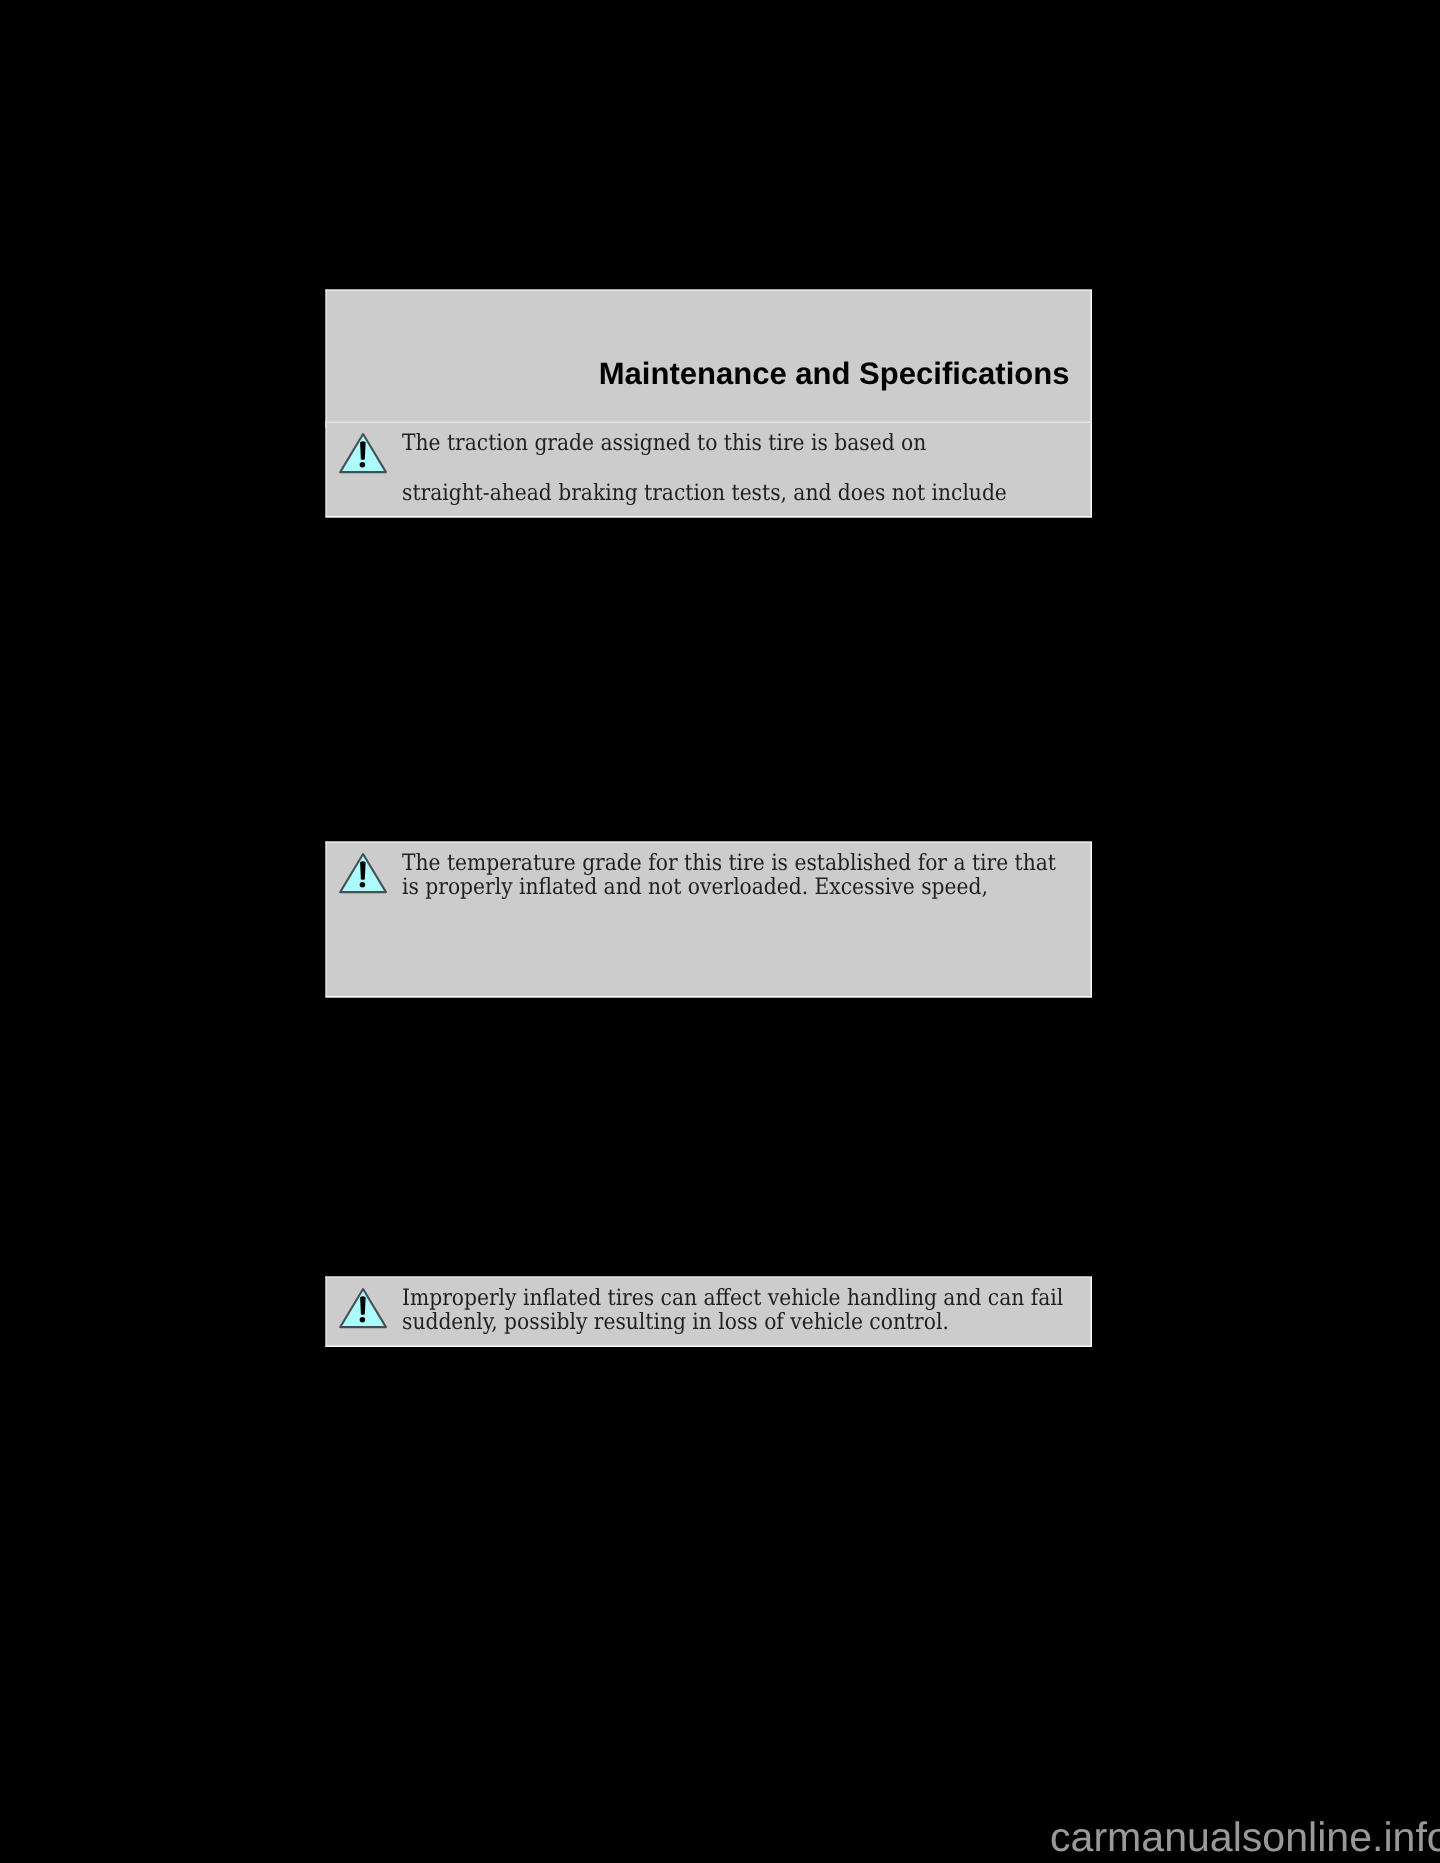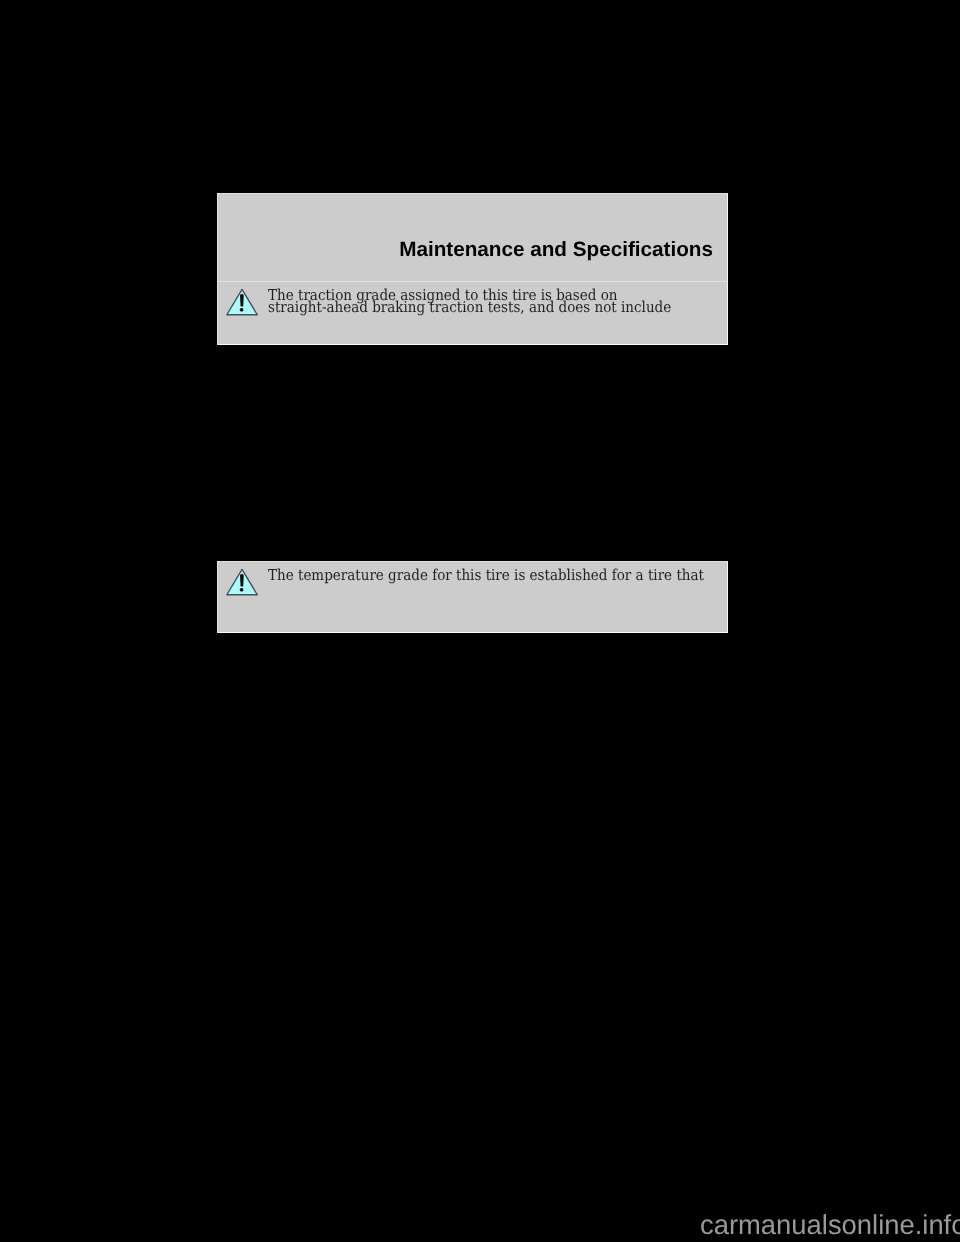--- a/index.html
+++ b/index.html
@@ -59,21 +59,21 @@
     overflow:visible;
   }
   .warn .ln{
     position:absolute;
     white-space:pre;
     left:7px;
   }
   .warn .ind{ left:50px; }
 
   .w1{ top:281px; height:64px;padding-left:34px; }
-  .w2{ top:561px; height:72px; }
+  .w2{ top:561px; height:104px; }
   .w3{ top:851px; height:47px; }
 
   .footer{
     position:absolute;
     left:679px; top:1211px;
     font-family:"Liberation Sans", sans-serif;
     font-size:27.4px;
     line-height:27px;
     white-space:nowrap;
     color:#999999;
@@ -89,28 +89,38 @@
     <div class="title">Maintenance and Specifications</div>
   </div>
 
   <div class="warn w1">
     <svg class="tri" viewBox="0 0 42 40">
       <path class="tri-body" d="M25.05 8.35 L40.3 33.75 L9.8 33.75 Z" fill="#acfbfd" stroke="#454f54" stroke-width="1.35" stroke-linejoin="round"></path>
       <path d="M23.05 13.9 q1.85 -1.6 3.7 0 l-0.55 11.3 q-1.3 0.72 -2.6 0 Z" fill="#050505"></path>
       <ellipse cx="24.6" cy="28.85" rx="1.85" ry="1.8" fill="#050505"></ellipse>
     </svg>
     <div class="ln ind" style="top:5px">The traction grade assigned to this tire is based on</div>
-    <div class="ln ind" style="top:17px">straight-ahead braking traction tests, and does not include</div>
+    <div class="ln ind" style="top:38px">straight-ahead braking traction tests, and does not include</div>
   </div>
 
   <div class="warn w2">
     <svg class="tri" viewBox="0 0 42 40">
       <path class="tri-body" d="M25.05 8.35 L40.3 33.75 L9.8 33.75 Z" fill="#acfbfd" stroke="#454f54" stroke-width="1.35" stroke-linejoin="round"></path>
       <path d="M23.05 13.9 q1.85 -1.6 3.7 0 l-0.55 11.3 q-1.3 0.72 -2.6 0 Z" fill="#050505"></path>
       <ellipse cx="24.6" cy="28.85" rx="1.85" ry="1.8" fill="#050505"></ellipse>
     </svg>
     <div class="ln ind" style="top:5px">The temperature grade for this tire is established for a tire that</div>
+    <div class="ln ind" style="top:21.3px">is properly inflated and not overloaded. Excessive speed,</div>
   </div>
 
+  <div class="warn w3">
+    <svg class="tri" viewBox="0 0 42 40">
+      <path class="tri-body" d="M25.05 8.35 L40.3 33.75 L9.8 33.75 Z" fill="#acfbfd" stroke="#454f54" stroke-width="1.35" stroke-linejoin="round"></path>
+      <path d="M23.05 13.9 q1.85 -1.6 3.7 0 l-0.55 11.3 q-1.3 0.72 -2.6 0 Z" fill="#050505"></path>
+      <ellipse cx="24.6" cy="28.85" rx="1.85" ry="1.8" fill="#050505"></ellipse>
+    </svg>
+    <div class="ln ind" style="top:5px">Improperly inflated tires can affect vehicle handling and can fail</div>
+    <div class="ln ind" style="top:21.3px">suddenly, possibly resulting in loss of vehicle control.</div>
+  </div>
 
   <div class="footer">carmanualsonline.info</div>
 
 </div>
 
 </body></html>

